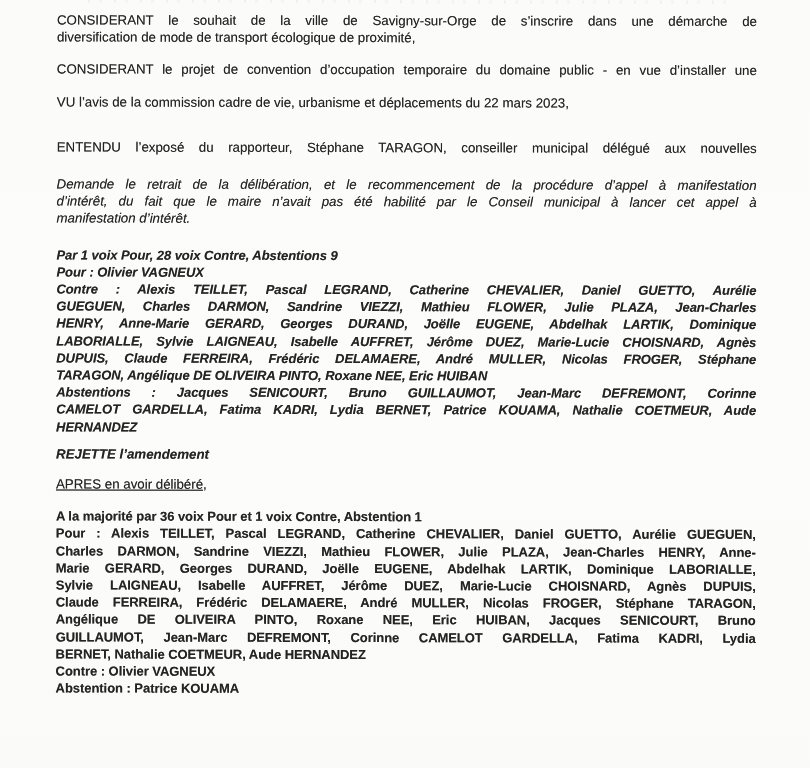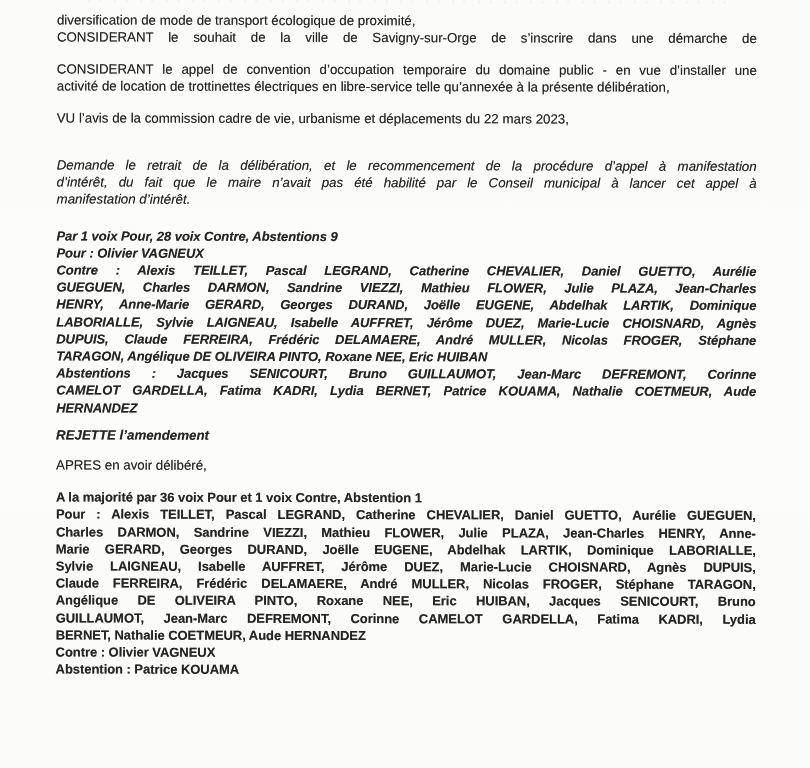--- a/index.html
+++ b/index.html
@@ -33,44 +33,44 @@
   .bd{font-weight:700;}
   .vote{font-weight:700;line-height:17.2px;font-size:13px;letter-spacing:-0.05px;}
   .vote .ln{margin:0;}
   .heading-underline{text-decoration:underline;text-underline-offset:2.5px;text-decoration-thickness:1.2px;}
   #p-vu{margin-bottom:29px;}
   #p-entendu{margin-bottom:19px;}
   #p-amendement-heading{margin-bottom:14.5px;}
   #p-demande{margin-bottom:20px;line-height:17px;}
   #block-vote1{margin-bottom:10px;}
   #p-rejette{margin-bottom:14px;line-height:17px;}
-  #p-apres{margin-bottom:15px;}
+  #p-apres{margin-bottom:15px;text-decoration:underline;}
   #block-vote2{margin-bottom:0;}
 </style>
 </head>
 <body>
 
 <div class="page">
   <div class="scan-smudge"></div>
 
   <div class="para" id="p-considerant-1">
+    <div class="ln j">CONSIDERANT le souhait de la ville de Savigny-sur-Orge de s’inscrire dans une démarche de</div>
     <div class="ln">diversification de mode de transport écologique de proximité,</div>
-    <div class="ln j">CONSIDERANT le souhait de la ville de Savigny-sur-Orge de s’inscrire dans une démarche de</div>
   </div>
 
   <div class="para" id="p-considerant-2">
-    <div class="ln j">CONSIDERANT le appel de convention d’occupation temporaire du domaine public - en vue d’installer une</div>
-    <div class="ln">activité de location de trottinettes électriques en libre-service telle qu’annexée à la présente délibération,</div>
+    <div class="ln j">CONSIDERANT le projet de convention d’occupation temporaire du domaine public - en vue d’installer une</div>
   </div>
 
   <div class="para" id="p-vu">
     <div class="ln">VU l’avis de la commission cadre de vie, urbanisme et déplacements du 22 mars 2023,</div>
   </div>
 
   <div class="para" id="p-entendu">
+    <div class="ln j">ENTENDU l’exposé du rapporteur, Stéphane TARAGON, conseiller municipal délégué aux nouvelles</div>
   </div>
 
 
   <div class="para it" id="p-demande">
     <div class="ln j">Demande le retrait de la délibération, et le recommencement de la procédure d’appel à manifestation</div>
     <div class="ln j">d’intérêt, du fait que le maire n’avait pas été habilité par le Conseil municipal à lancer cet appel à</div>
     <div class="ln">manifestation d’intérêt.</div>
   </div>
 
   <div class="para vote it" id="block-vote1">

